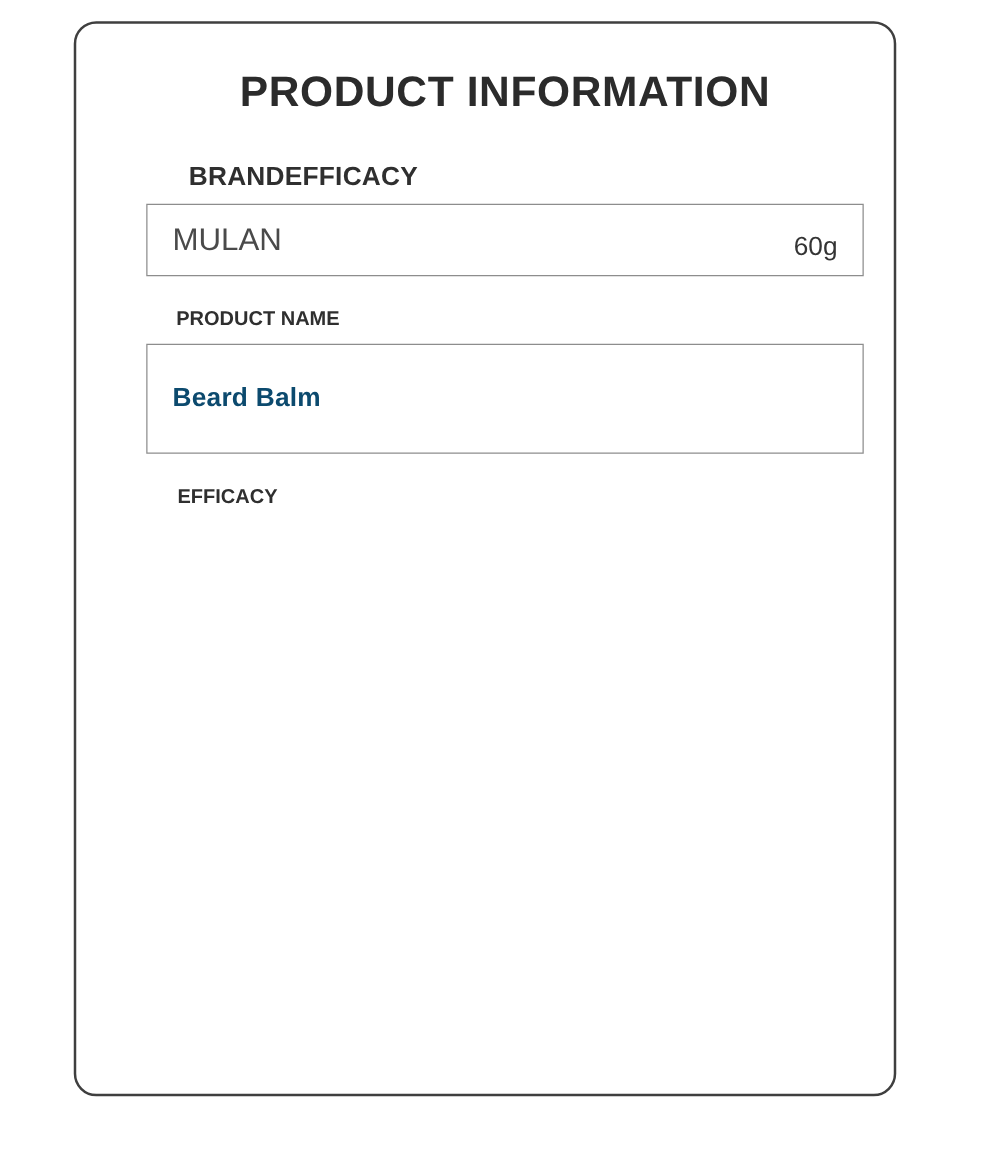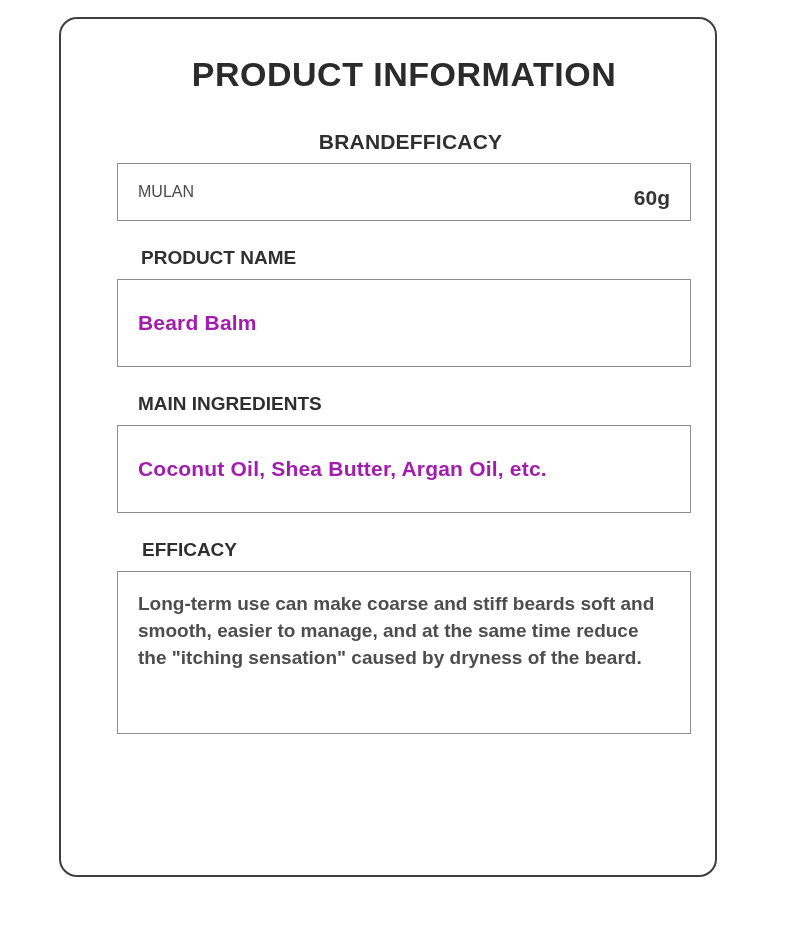--- a/index.html
+++ b/index.html
@@ -30,21 +30,21 @@
     text-align: center;
     font-size: 34px;
     font-weight: bold;
     letter-spacing: 0.5px;
     color: #2b2b2b;
     margin-top: 36px;
     margin-bottom: 0;
   }
   .row-head {
     display: flex;
-    justify-content: center;
+    justify-content: flex-start;
     align-items: baseline;
     padding: 0 45px 0 58px;
     margin-top: 36px;
   }
   .label {
     font-size: 21px;
     font-weight: bold;
     color: #2f2f2f;
     letter-spacing: 0.2px;
   }
@@ -59,36 +59,36 @@
     display: flex;
     align-items: center;
     padding: 0 20px;
   }
   .field.brand {
     width: 574px;
     height: 58px;
     justify-content: space-between;
   }
   .brand-value {
-    font-size: 16px;
+    font-size: 25px;
     color: #4a4a4a;
     font-weight: normal;
   }
   .spec-value {
     font-size: 21px;
     color: #343434;
-    font-weight: bold;
+    font-weight: normal;
     margin-top: 12px;
   }
   .section {
     padding: 0 0 0 0;
   }
   .section-label {
     margin: 26px 0 0 48px;
-    font-size: 19px;
+    font-size: 16px;
     font-weight: bold;
     color: #2f2f2f;
   }
   .section-label.ingredients {
     margin-left: 45px;
   }
   .section-label.efficacy {
     margin-left: 49px;
   }
   .field.name {
@@ -104,21 +104,21 @@
   .field.efficacy {
     width: 574px;
     height: 163px;
     margin-top: 10px;
     align-items: flex-start;
     padding-top: 19px;
   }
   .body-text {
     font-size: 21px;
     font-weight: bold;
-    color: #a21caf;
+    color: #0c4a6e;
     letter-spacing: 0.2px;
   }
   .efficacy-text {
     font-size: 19px;
     font-weight: bold;
     color: #4d4d4d;
     line-height: 1.42;
   }
 </style>
 </head>
@@ -138,27 +138,18 @@
     <span class="spec-value">60g</span>
   </div>
 
   <div class="section">
     <div class="section-label">PRODUCT NAME</div>
     <div class="field name">
       <span class="body-text">Beard Balm</span>
     </div>
   </div>
 
-  <div class="section">
-    <div class="section-label ingredients">MAIN INGREDIENTS</div>
-    <div class="field ingredients">
-      <span class="body-text">Coconut Oil, Shea Butter, Argan Oil, etc.</span>
-    </div>
-  </div>
 
   <div class="section">
     <div class="section-label efficacy">EFFICACY</div>
-    <div class="field efficacy">
-      <span class="efficacy-text">Long-term use can make coarse and stiff beards soft and smooth, easier to manage, and at the same time reduce the "itching sensation" caused by dryness of the beard.</span>
-    </div>
   </div>
 
 </div>
 
 </body></html>

